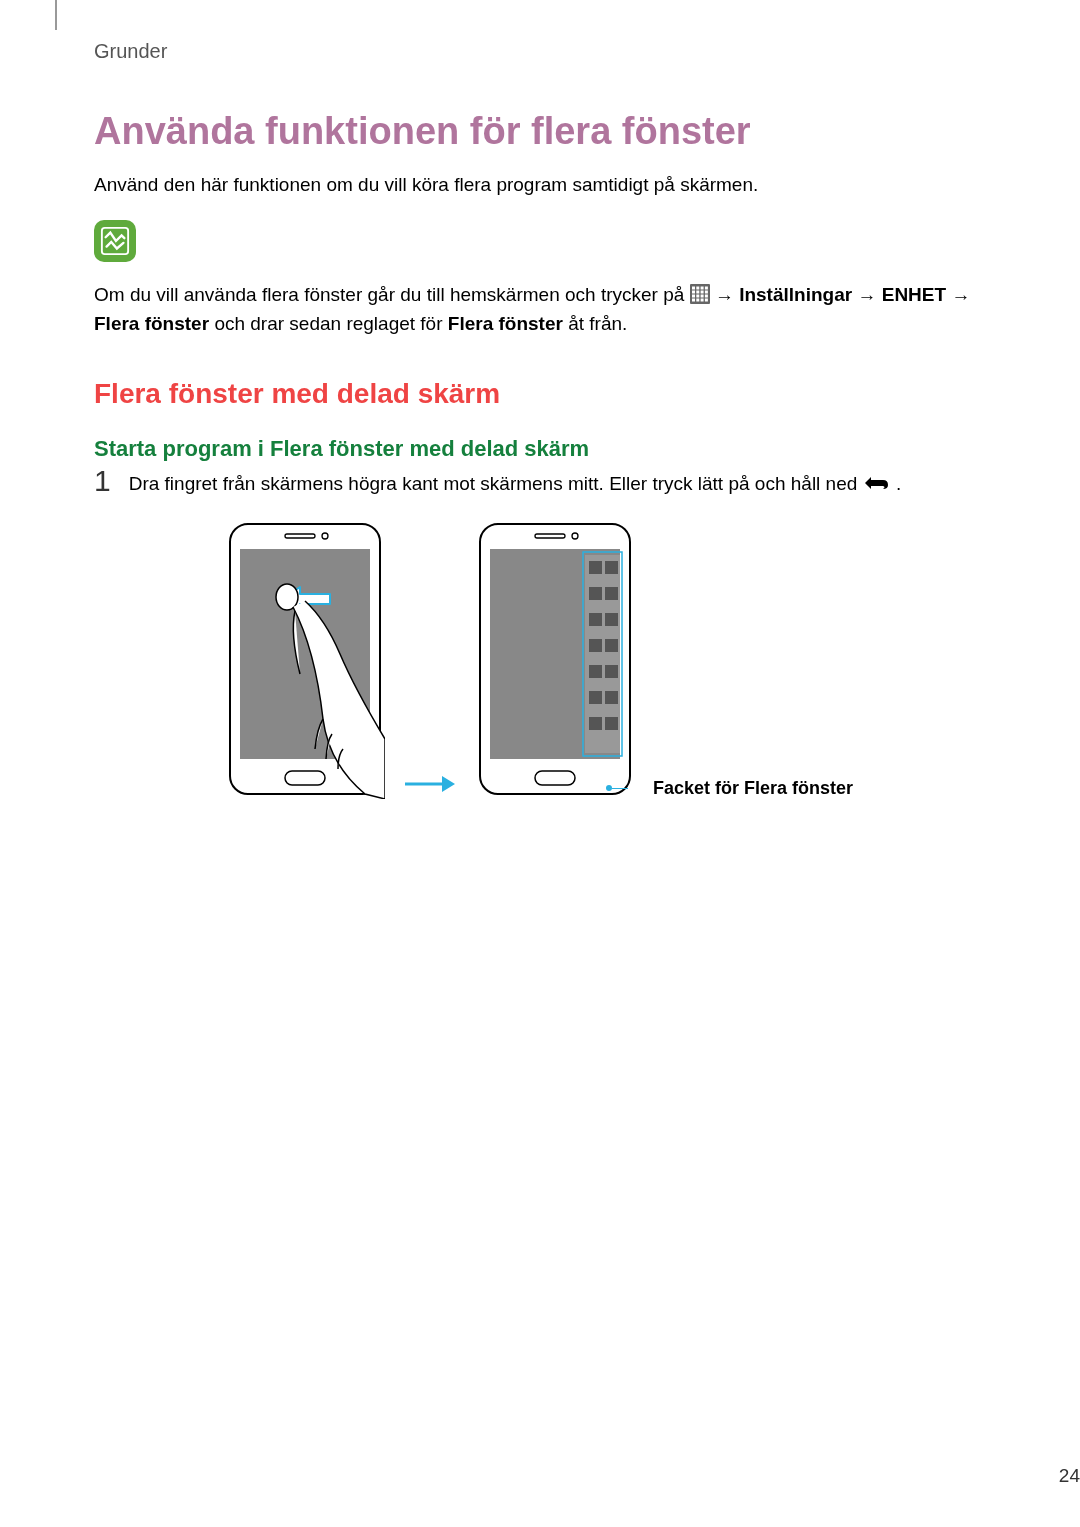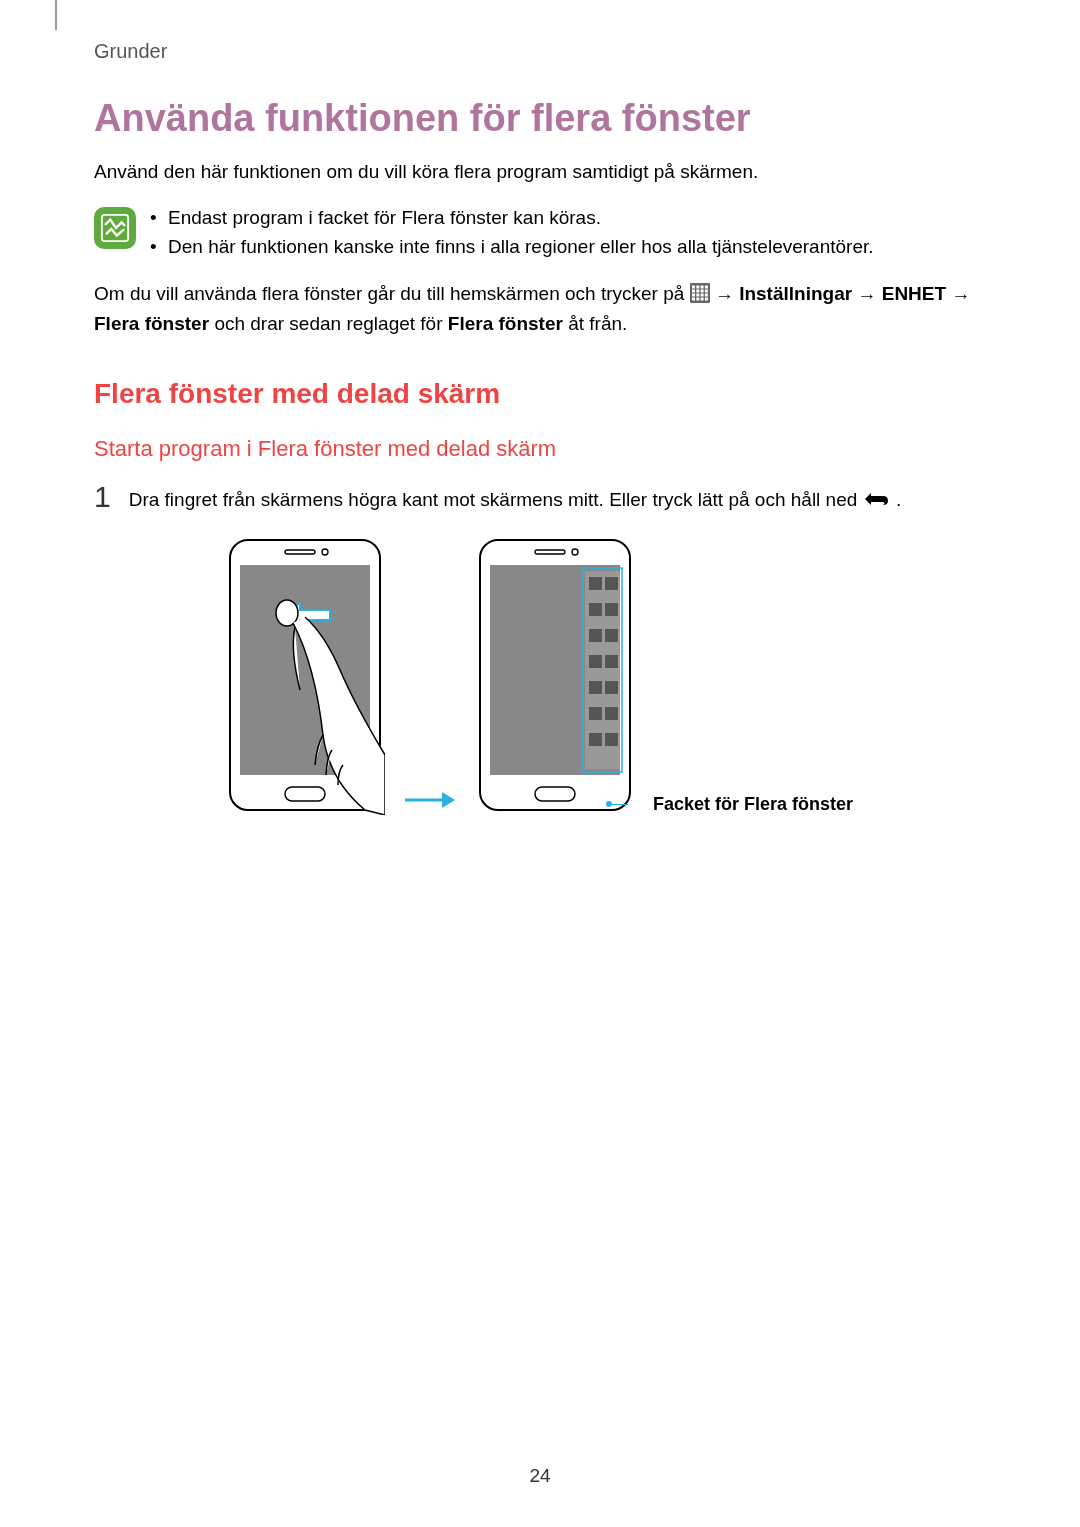--- a/index.html
+++ b/index.html
@@ -21,21 +21,21 @@
     }
     .header {
       position: absolute;
       top: 40px;
       left: 94px;
       font-size: 20px;
       color: #555;
     }
     .content {
       position: absolute;
-      top: 97px;
+      top: 110px;
       left: 94px;
       width: 890px;
     }
     h1 {
       color: #b0759d;
       font-size: 38px;
       font-weight: bold;
       margin-bottom: 18px;
     }
     .intro {
@@ -95,25 +95,25 @@
       vertical-align: -2px;
     }
     h2 {
       color: #ef4444;
       font-size: 28px;
       font-weight: bold;
       margin-top: 40px;
       margin-bottom: 14px;
     }
     h3 {
-      color: #ef4444;
+      color: #15803d;
       font-size: 22px;
-      font-weight: normal;
+      font-weight: bold;
       margin-top: 26px;
-      margin-bottom: 20px;
+      margin-bottom: 4px;
     }
     .step {
       display: flex;
       align-items: flex-start;
       margin-bottom: 20px;
     }
     .step-num {
       font-size: 30px;
       color: #333;
       margin-right: 18px;
@@ -164,21 +164,21 @@
       width: 6px;
       height: 6px;
       border-radius: 50%;
       background: #2ab0e0;
     }
     .page-number {
       position: absolute;
       bottom: 40px;
       left: 0;
       width: 100%;
-      text-align: center;
+      text-align: right;
       font-size: 19px;
       color: #333;
     }
   </style>
 </head>
 <body>
 
 <div class="page-border-left"></div>
 
 <div class="header">Grunder</div>
@@ -188,24 +188,20 @@
   <p class="intro">Använd den här funktionen om du vill köra flera program samtidigt på skärmen.</p>
 
   <div class="note-box">
     <div class="note-icon">
       <svg viewBox="0 0 32 32">
         <rect x="2" y="2" width="28" height="28" rx="3" fill="none" stroke="#fff" stroke-width="2"></rect>
         <path d="M 6 12 L 11 7 L 17 16 L 23 10 L 26 13" fill="none" stroke="#fff" stroke-width="2.5" stroke-linecap="round"></path>
         <path d="M 7 22 L 12 17 L 18 24 L 25 18" fill="none" stroke="#fff" stroke-width="2.5" stroke-linecap="round"></path>
       </svg>
     </div>
-    <ul class="note-list">
-      <li>Endast program i facket för Flera fönster kan köras.</li>
-      <li>Den här funktionen kanske inte finns i alla regioner eller hos alla tjänsteleverantörer.</li>
-    </ul>
   </div>
 
   <p class="para">
     <span>Om du vill använda flera fönster går du till hemskärmen och trycker på </span>
     <span class="apps-icon">
       <svg viewBox="0 0 20 20">
         <rect x="0" y="0" width="20" height="20" fill="#666" rx="1"></rect>
         <rect x="2" y="2.5" width="3" height="3" fill="#fff"></rect>
           <rect x="6.3" y="2.5" width="3" height="3" fill="#fff"></rect>
           <rect x="10.6" y="2.5" width="3" height="3" fill="#fff"></rect>

